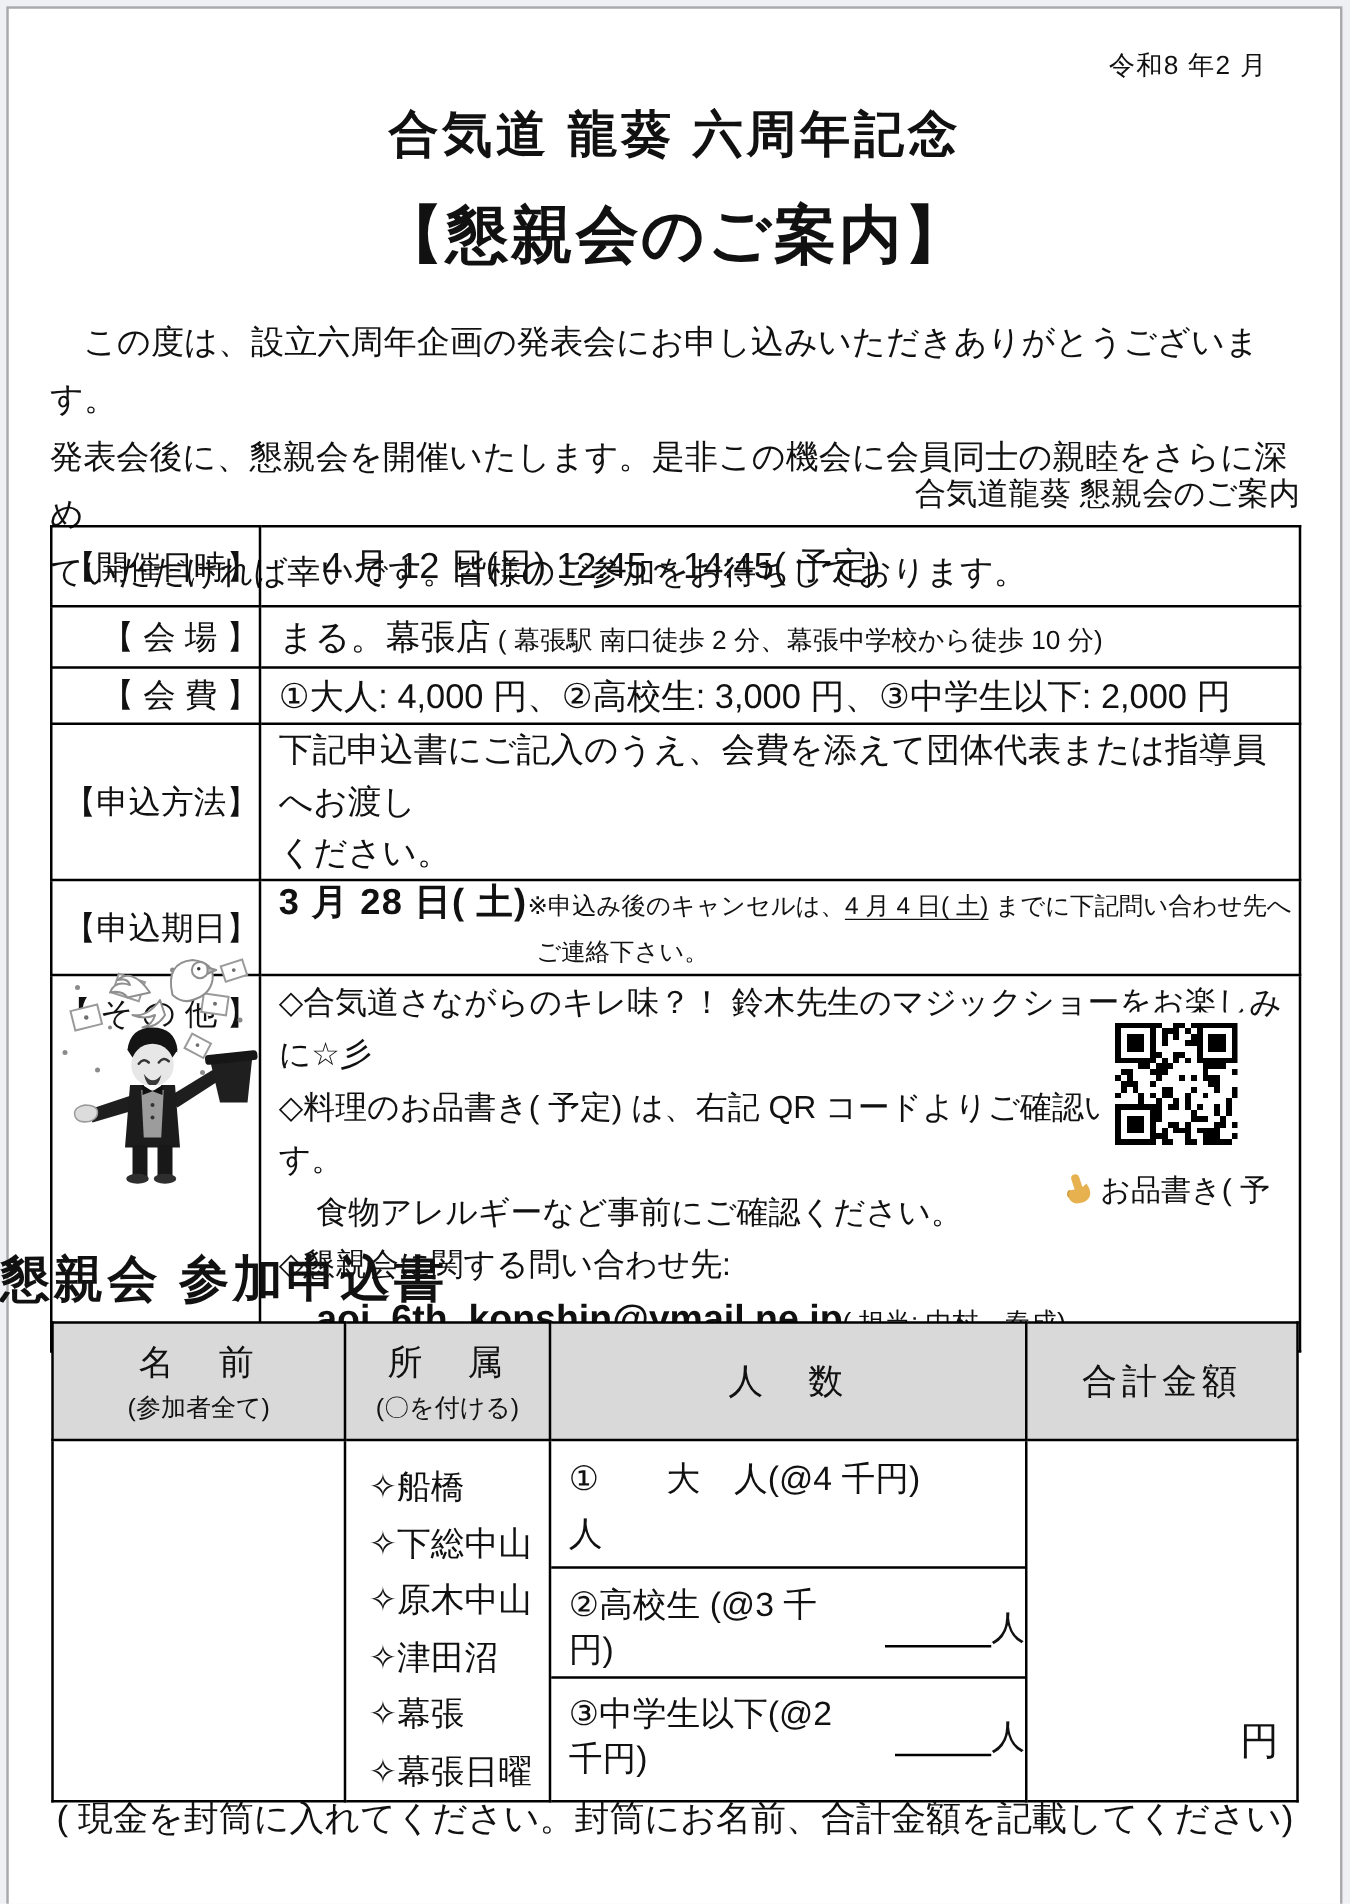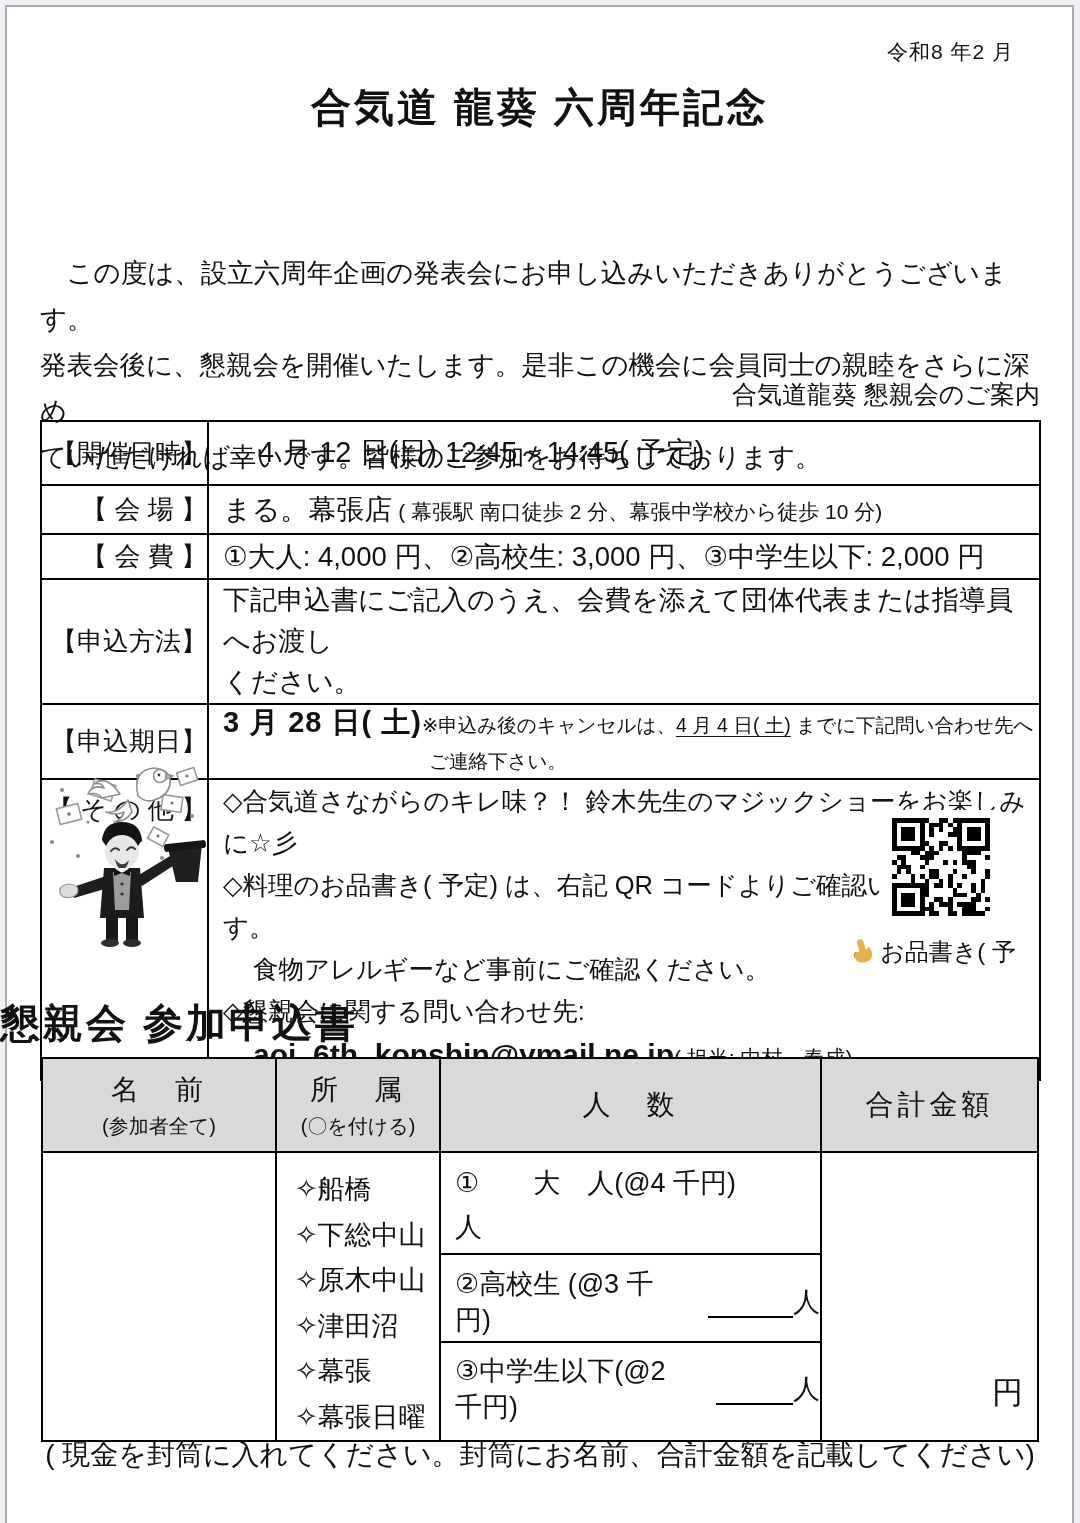--- a/index.html
+++ b/index.html
@@ -88,20 +88,21 @@
   .footer-note{top:1436px;left:0;width:100%;text-align:center;font-size:28px;}
 </style>
 </head>
 <body>
 
 <div class="page">
   <div class="sheet"></div>
 
   <div class="abs doc-date">令和8 年2 月</div>
   <div class="abs title1">合気道 龍葵 六周年記念</div>
+  <div class="abs title2">【懇親会のご案内】</div>
 
   <div class="abs intro">
     <div>　この度は、設立六周年企画の発表会にお申し込みいただきありがとうございます。</div>
     <div>発表会後に、懇親会を開催いたします。是非この機会に会員同士の親睦をさらに深め</div>
     <div>ていただければ幸いです。皆様のご参加をお待ちしております。</div>
   </div>
   <div class="abs signature">合気道龍葵 懇親会のご案内</div>
 
   <table class="info">
     <tbody>

